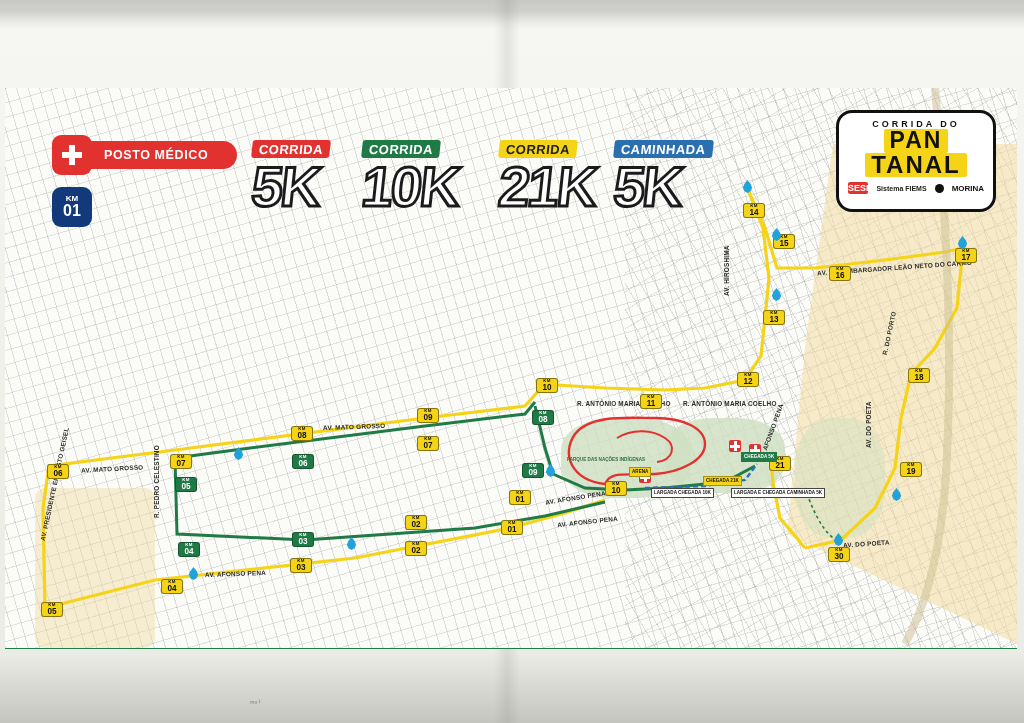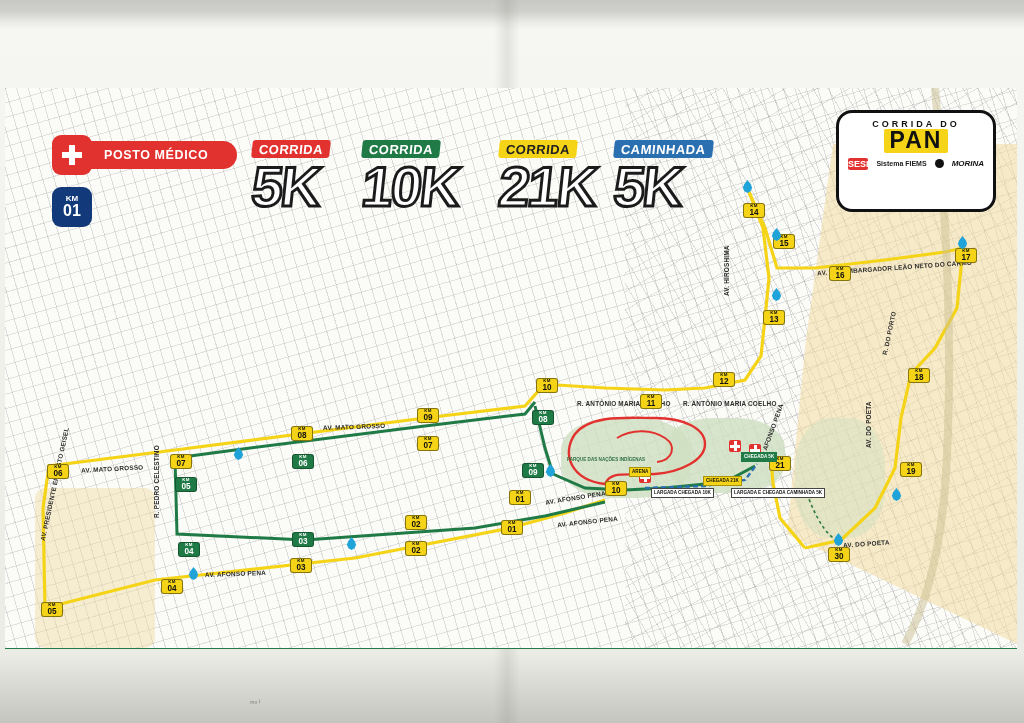--- a/index.html
+++ b/index.html
@@ -123,21 +123,21 @@
     background:#f5d417;color:#111;font-size:23px;font-weight:bold;
     display:inline-block;padding:0 6px;line-height:1.03;letter-spacing:2px;
     border-radius:2px;
   }
   .logo .tan{font-size:24px;}
   .logo .brands{
     display:flex;align-items:center;justify-content:center;gap:8px;margin-top:5px;
   }
   .logo .sesi{background:#e2322f;color:#fff;font-size:9px;font-weight:bold;padding:1px 0;border-radius:2px;}
   .logo .fiems{font-size:7px;color:#222;font-weight:bold;}
-  .logo .morina{font-size:8px;color:#111;font-weight:bold;font-style:italic;}
+  .logo .morina{font-size:8px;color:#111;font-weight:bold;}
   .logo .dot{width:9px;height:9px;border-radius:50%;background:#111;display:inline-block;}
   
   svg.routes{position:absolute;left:0;top:0;width:1012px;height:560px;}
   
   .km-mark{
     position:absolute;width:22px;height:15px;border-radius:3px;
     font-size:7px;font-weight:bold;color:#111;
     display:flex;flex-direction:column;align-items:center;justify-content:center;
     line-height:1;border:1px solid rgba(0,0,0,.45);box-sizing:border-box;
   }
@@ -308,21 +308,21 @@
         <span class="n">10</span>
       </div>
     <div class="km-mark yellow" style="left:600px;top:393px;">
         <span class="k">KM</span>
         <span class="n">10</span>
       </div>
     <div class="km-mark yellow" style="left:635px;top:306px;">
         <span class="k">KM</span>
         <span class="n">11</span>
       </div>
-    <div class="km-mark yellow" style="left:708px;top:284px;">
+    <div class="km-mark yellow" style="left:732px;top:284px;">
         <span class="k">KM</span>
         <span class="n">12</span>
       </div>
     <div class="km-mark yellow" style="left:758px;top:222px;">
         <span class="k">KM</span>
         <span class="n">13</span>
       </div>
     <div class="km-mark yellow" style="left:738px;top:115px;">
         <span class="k">KM</span>
         <span class="n">14</span>
@@ -411,20 +411,21 @@
     </div>
     <div class="tgroup" style="left:362px;">
       <span class="tlabel blue">CAMINHADA</span>
       <div class="tbig">5K</div>
     </div>
   </div>
 
   <div class="logo">
     <div class="l1">CORRIDA DO</div>
     <div><span class="pan">PAN</span></div>
+    <div><span class="tan">TANAL</span></div>
     <div class="brands">
       <span class="sesi">SESI</span>
       <span class="fiems">Sistema FIEMS</span>
       <span class="dot"></span>
       <span class="morina">MORINA</span>
     </div>
   </div>
 
   <div class="handwrite">ᵐᵃ ⁱ</div>
 </div>

